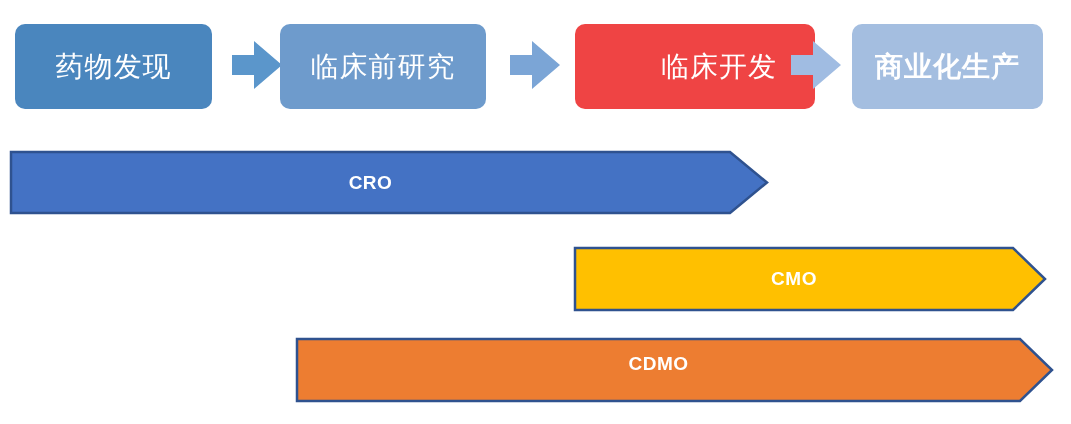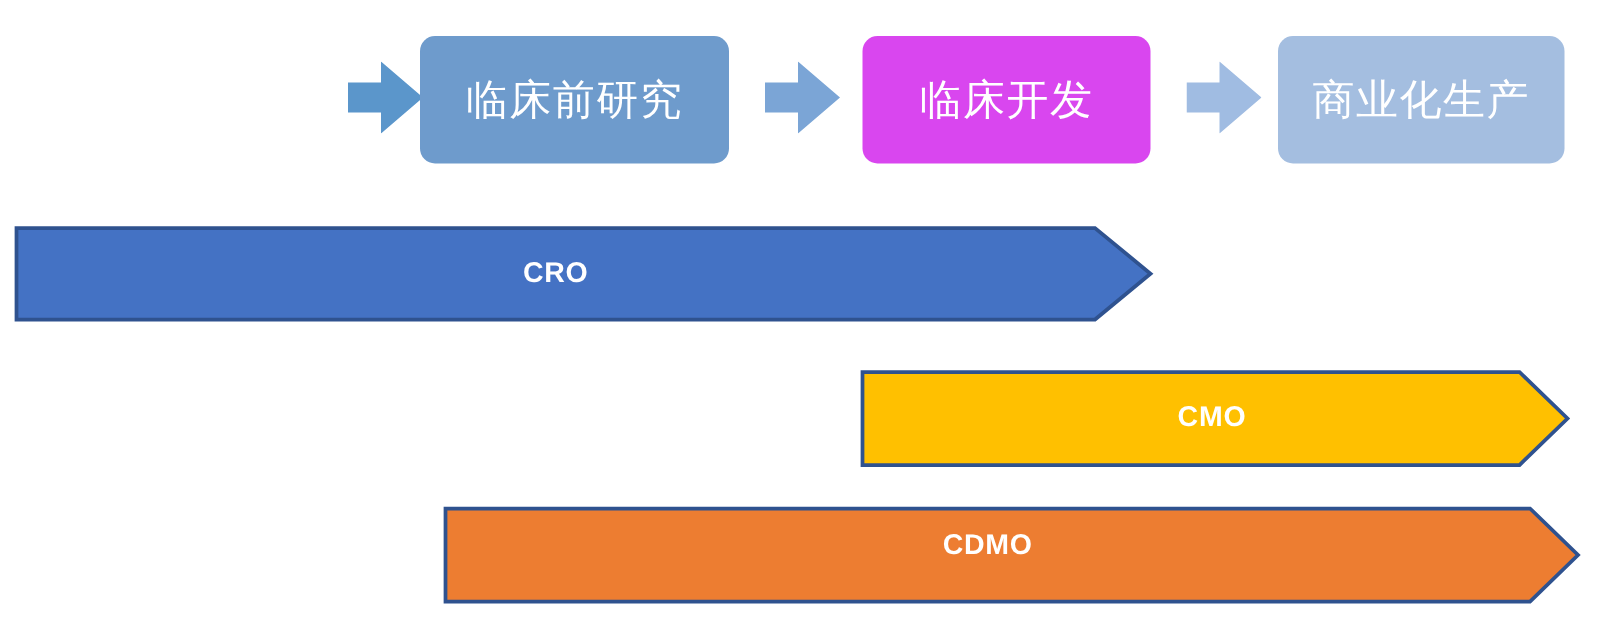--- a/index.html
+++ b/index.html
@@ -61,51 +61,54 @@
     position: absolute;
     display: flex;
     align-items: center;
     justify-content: center;
     font-size: 19px;
     font-weight: 700;
     letter-spacing: 0.5px;
     white-space: nowrap;
   }
   .banner-label-cro  { left: 11px;  top: 152px; width: 719px; height: 61px; }
-  .banner-label-cmo  { left: 575px; top: 248px; width: 438px; height: 62px; margin-left: 14px; }
+  .banner-label-cmo  { left: 575px; top: 248px; width: 438px; height: 62px; }
   .banner-label-cdmo { left: 297px; top: 339px; width: 723px; height: 50px; }
 </style>
 </head>
 <body>
 
 <div class="diagram">
 
+  <div class="stage stage-1" style="background-color: rgb(74, 134, 190);">
+    <span class="stage-label" style="color: rgb(255, 255, 255);">药物发现</span>
+  </div>
 
   <svg class="connector connector-1" viewBox="0 0 50 48">
     <polygon points="0,14 22,14 22,0 50,24 22,48 22,34 0,34" style="fill: rgb(91, 150, 203);"></polygon>
   </svg>
 
   <div class="stage stage-2" style="background-color: rgb(110, 155, 204);">
     <span class="stage-label" style="color: rgb(255, 255, 255);">临床前研究</span>
   </div>
 
   <svg class="connector connector-2" viewBox="0 0 50 48">
     <polygon points="0,14 22,14 22,0 50,24 22,48 22,34 0,34" style="fill: rgb(123, 165, 214);"></polygon>
   </svg>
 
-  <div class="stage stage-3" style="background-color: #d946ef;">
+  <div class="stage stage-3" style="background-color: #ef4444; padding-left: 48px;">
     <span class="stage-label" style="color: rgb(255, 255, 255);">临床开发</span>
   </div>
 
   <svg class="connector connector-3" viewBox="0 0 50 48">
     <polygon points="0,14 22,14 22,0 50,24 22,48 22,34 0,34" style="fill: rgb(160, 188, 226);"></polygon>
   </svg>
 
   <div class="stage stage-4" style="background-color: rgb(164, 190, 224);">
-    <span class="stage-label" style="color: rgb(255, 255, 255);">商业化生产</span>
+    <span class="stage-label" style="color: rgb(255, 255, 255); font-weight: bold;">商业化生产</span>
   </div>
 
   <svg class="banner-shape banner-svg-cro" viewBox="0 0 760 65">
     <polygon points="2,2 721,2 758,32.5 721,63 2,63" style="fill: rgb(68, 114, 196); stroke: rgb(47, 82, 143);"></polygon>
   </svg>
   <div class="banner-label banner-label-cro" style="color: rgb(255, 255, 255);">CRO</div>
 
   <svg class="banner-shape banner-svg-cmo" viewBox="0 0 474 66">
     <polygon points="2,2 440,2 472,33 440,64 2,64" style="fill: rgb(255, 192, 0); stroke: rgb(47, 82, 143);"></polygon>
   </svg>

